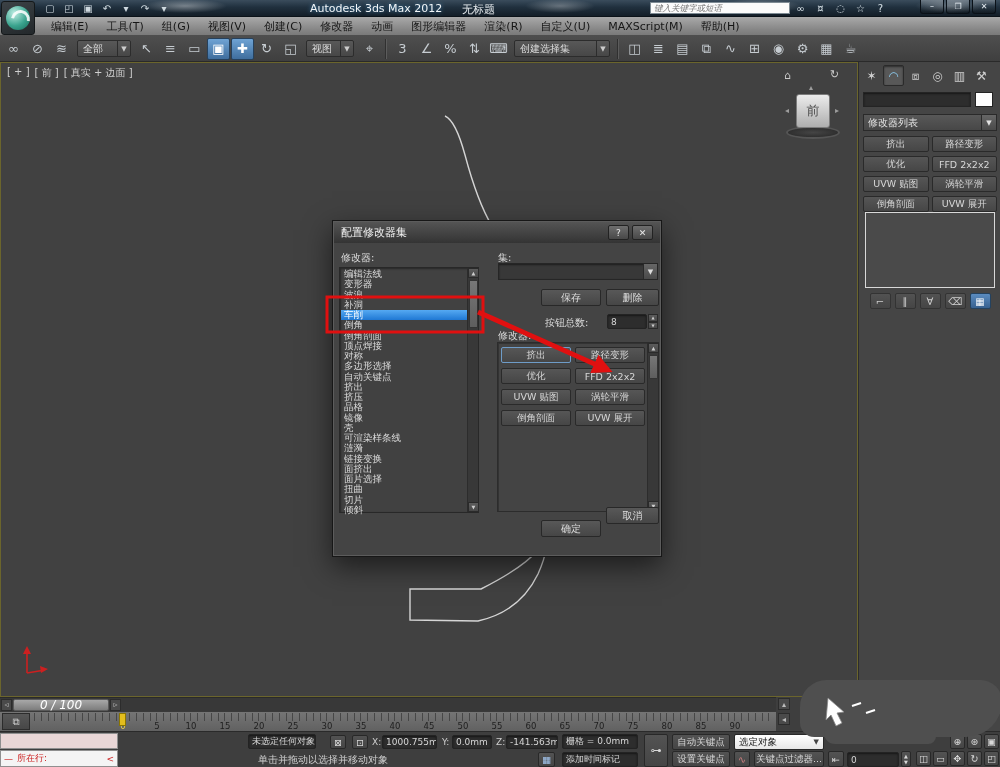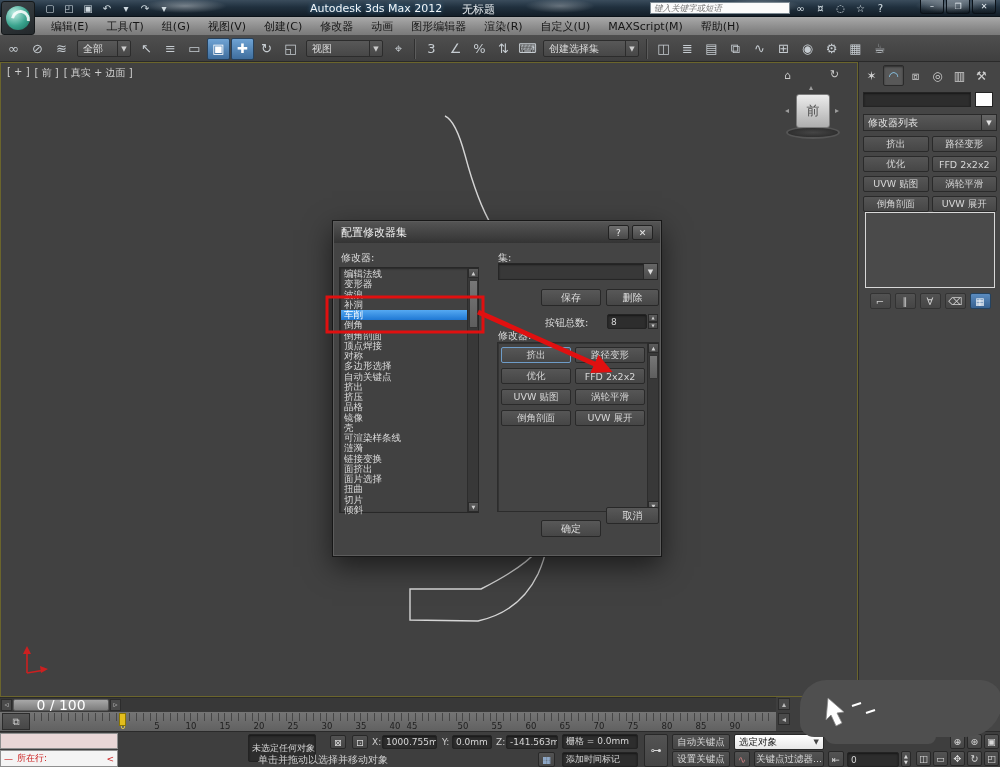--- a/index.html
+++ b/index.html
@@ -76,21 +76,21 @@
   .gbtn{height:16px;background:linear-gradient(#565656,#464646);border:1px solid #2a2a2a;border-radius:2px;color:#d8d8d8;font-size:9.5px;display:flex;align-items:center;justify-content:center;white-space:nowrap;overflow:hidden;}
   .gbtn.focus{border-color:#6e9cc8;}
   .stackbox{position:absolute;left:6px;top:150px;width:130px;height:76px;background:#4a4a4a;border:1px solid #d8d8d8;}
   .stackicons{position:absolute;left:4px;top:230px;width:134px;height:18px;display:flex;gap:4px;align-items:center;justify-content:center;}
   .sicon{width:21px;height:16px;display:flex;align-items:center;justify-content:center;color:#cfcfcf;font-size:10px;border:1px solid #333;background:linear-gradient(#525252,#454545);border-radius:2px;}
   .sicon.active{background:linear-gradient(#5b8cc0,#38618f);border-color:#24425f;color:#fff;}
 
   
   .timeslider{position:absolute;left:0;top:697px;width:776px;height:14px;background:#383838;border-top:1px solid #2a2a2a;display:flex;align-items:center;}
   .ts-btn{width:11px;height:12px;display:flex;align-items:center;justify-content:center;color:#bbb;font-size:8px;background:#4a4a4a;border:1px solid #2c2c2c;margin-left:1px;}
-  .ts-handle{width:96px;height:12px;margin-left:1px;background:linear-gradient(#a8a8a8,#7d7d7d);border:1px solid #5a5a5a;border-radius:2px;color:#fff;font-size:14px;display:flex;align-items:center;justify-content:center;}
+  .ts-handle{width:96px;height:12px;margin-left:1px;background:linear-gradient(#a8a8a8,#7d7d7d);border:1px solid #5a5a5a;border-radius:2px;color:#fff;font-size:12px;display:flex;align-items:center;justify-content:center;font-style:italic;}
   .trackarrows{position:absolute;left:776px;top:697px;width:82px;height:34px;background:#3e3e3e;}
   .ta-btn{position:absolute;width:12px;height:12px;display:flex;align-items:center;justify-content:center;color:#bbb;font-size:8px;background:#4a4a4a;border:1px solid #2c2c2c;}
   .ruler{position:absolute;left:0;top:711px;width:776px;height:20px;background:linear-gradient(#757575,#616161);border-top:1px solid #3a3a3a;}
   .mini-curve{position:absolute;left:2px;top:1px;width:28px;height:17px;background:linear-gradient(#585858,#474747);border:1px solid #2c2c2c;color:#cfcfcf;font-size:10px;display:flex;align-items:center;justify-content:center;}
   .ruler-ticks{position:absolute;left:34px;right:2px;top:1px;height:8px;background:repeating-linear-gradient(90deg,#474747 0 1px,transparent 1px 6.8px);}
   .ruler-label{position:absolute;top:9px;width:16px;text-align:center;font-size:8.5px;color:#1f1f1f;}
   .ruler-label:first-child{color:#ead04a;}
   .ruler-marker{position:absolute;left:119px;top:1px;width:7px;height:13px;background:#e3bd1d;border:1px solid #8a7400;}
 
   
@@ -200,21 +200,21 @@
         <div class="tbtn">↖</div>
         <div class="tbtn">≡</div>
         <div class="tbtn">▭</div>
         <div class="tbtn active">▣</div>
       </div>
     <div class="tgroup">
         <div class="tbtn active">✚</div>
         <div class="tbtn">↻</div>
         <div class="tbtn">◱</div>
       </div>
-    <div class="tdd" style="width:77px">
+    <div class="tdd" style="width:48px">
         <span>视图</span>
         <span class="arr">▼</span>
       </div>
     <div class="tgroup">
         <div class="tbtn">⌖</div>
       </div>
     <div class="sep"></div>
     <div class="tgroup">
         <div class="tbtn">3</div>
         <div class="tbtn">∠</div>
@@ -326,42 +326,42 @@
 
     <span class="ruler-label" style="left: 115px;">0</span>
         <span class="ruler-label" style="left: 149px;">5</span>
         <span class="ruler-label" style="left: 183px;">10</span>
         <span class="ruler-label" style="left: 217px;">15</span>
         <span class="ruler-label" style="left: 251px;">20</span>
         <span class="ruler-label" style="left: 285px;">25</span>
         <span class="ruler-label" style="left: 319px;">30</span>
         <span class="ruler-label" style="left: 353px;">35</span>
         <span class="ruler-label" style="left: 387px;">40</span>
-        <span class="ruler-label" style="left: 404px;">45</span>
+        <span class="ruler-label" style="left: 421px;">45</span>
         <span class="ruler-label" style="left: 455px;">50</span>
         <span class="ruler-label" style="left: 489px;">55</span>
         <span class="ruler-label" style="left: 523px;">60</span>
         <span class="ruler-label" style="left: 557px;">65</span>
         <span class="ruler-label" style="left: 591px;">70</span>
         <span class="ruler-label" style="left: 625px;">75</span>
         <span class="ruler-label" style="left: 659px;">80</span>
         <span class="ruler-label" style="left: 693px;">85</span>
         <span class="ruler-label" style="left: 727px;">90</span>
       </div>
     <div class="ruler-marker"></div>
   </div>
 
   <div class="statusbar">
     <div class="listener-pink"></div>
     <div class="listener-white">
       <span style="margin-right:4px">—</span>
       <span>所在行:</span>
       <span class="larr">&lt;</span>
     </div>
-    <div class="fld" style="left:248px;top:2px;width:68px;height:28px">
+    <div class="fld" style="left:248px;top:2px;width:68px;height:15px">
         <span>未选定任何对象</span>
       </div>
     <div class="slabel" style="left:258px;top:20px;font-size:10px">单击并拖动以选择并移动对象</div>
     <div class="sbtn" style="left:330px;top:3px;width:16px;height:14px">⊠</div>
     <div class="sbtn" style="left:352px;top:3px;width:16px;height:14px">⊡</div>
     <div class="slabel" style="left:372px;top:3px">X:</div>
     <div class="fld" style="left:382px;top:3px;width:55px;height:14px">
         <span>1000.755m</span>
       </div>
     <div class="slabel" style="left:442px;top:3px">Y:</div>

